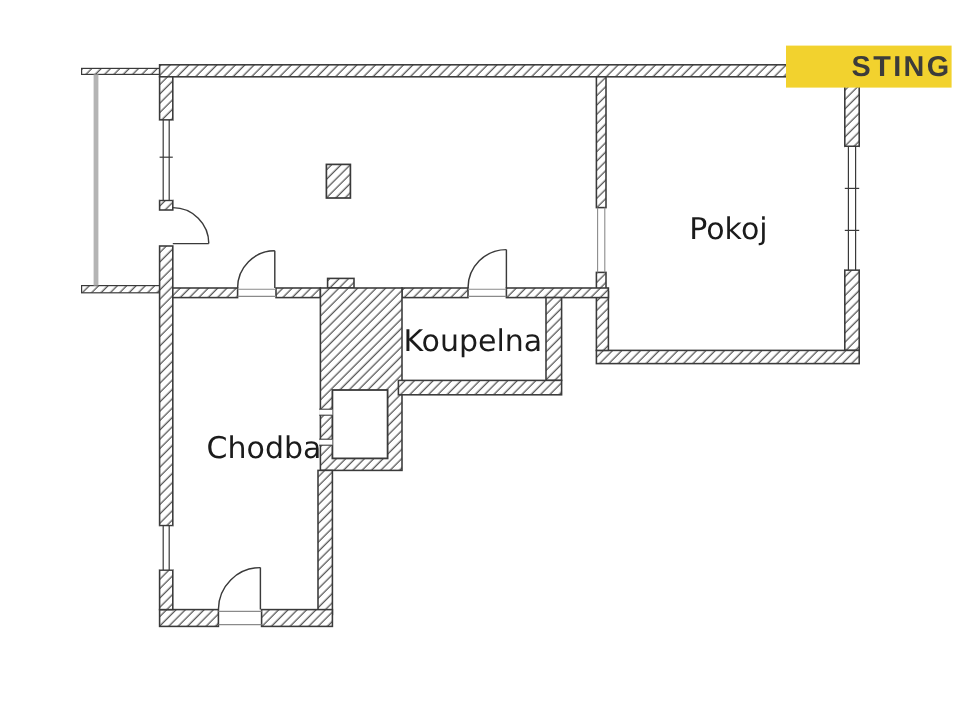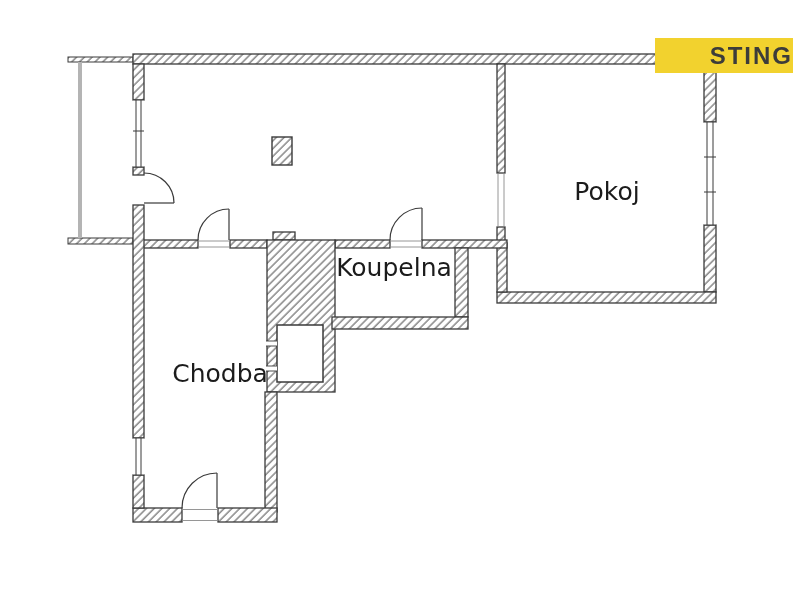--- a/index.html
+++ b/index.html
@@ -139,20 +139,20 @@
       <g>
         <line x1="217" y1="508" x2="217" y2="473"></line>
         <path d="M217,473 A35,35 0 0 0 182,508"></path>
       </g>
     </g>
 
     <rect x="272" y="137" width="20" height="28" fill="url(#hatch)" stroke="#3a3a3a" stroke-width="1.4"></rect>
   </svg>
 
   <div class="room-label" style="left:607px;top:163px;margin-top:28px;">Pokoj</div>
-  <div class="room-label" style="left:394px;top:267px;">Koupelna</div>
+  <div class="room-label" style="left:394px;top:284px;">Koupelna</div>
   <div class="room-label" style="left:220px;top:373px;">Chodba</div>
 
   <div id="brand-badge">
     <span>STING</span>
   </div>
 
 </div>
 
 </body></html>

